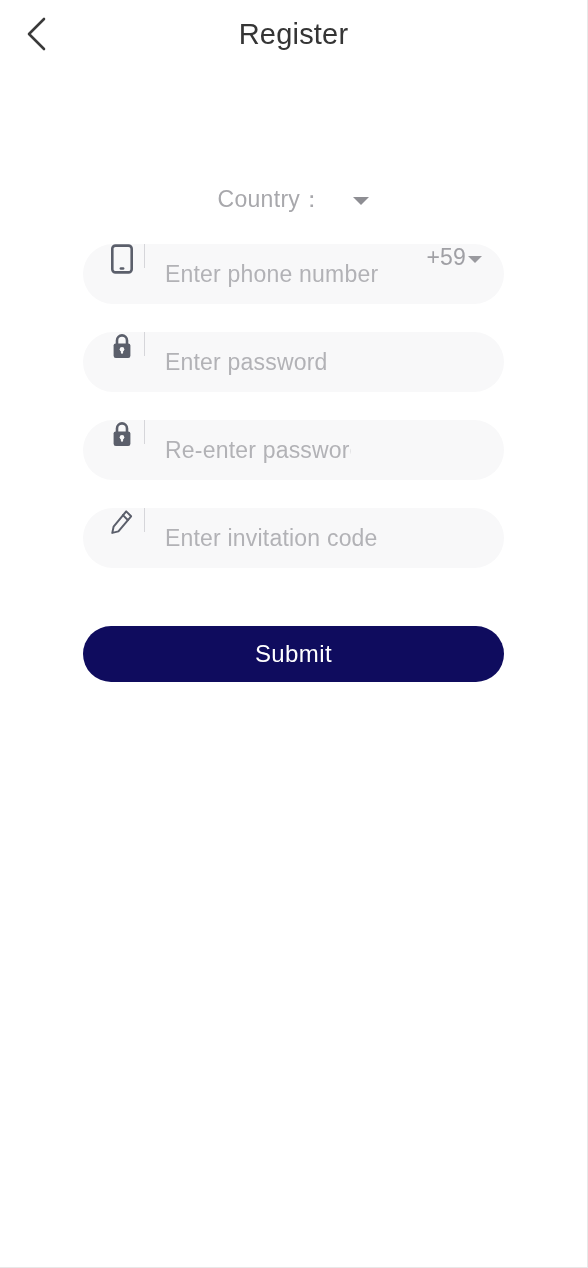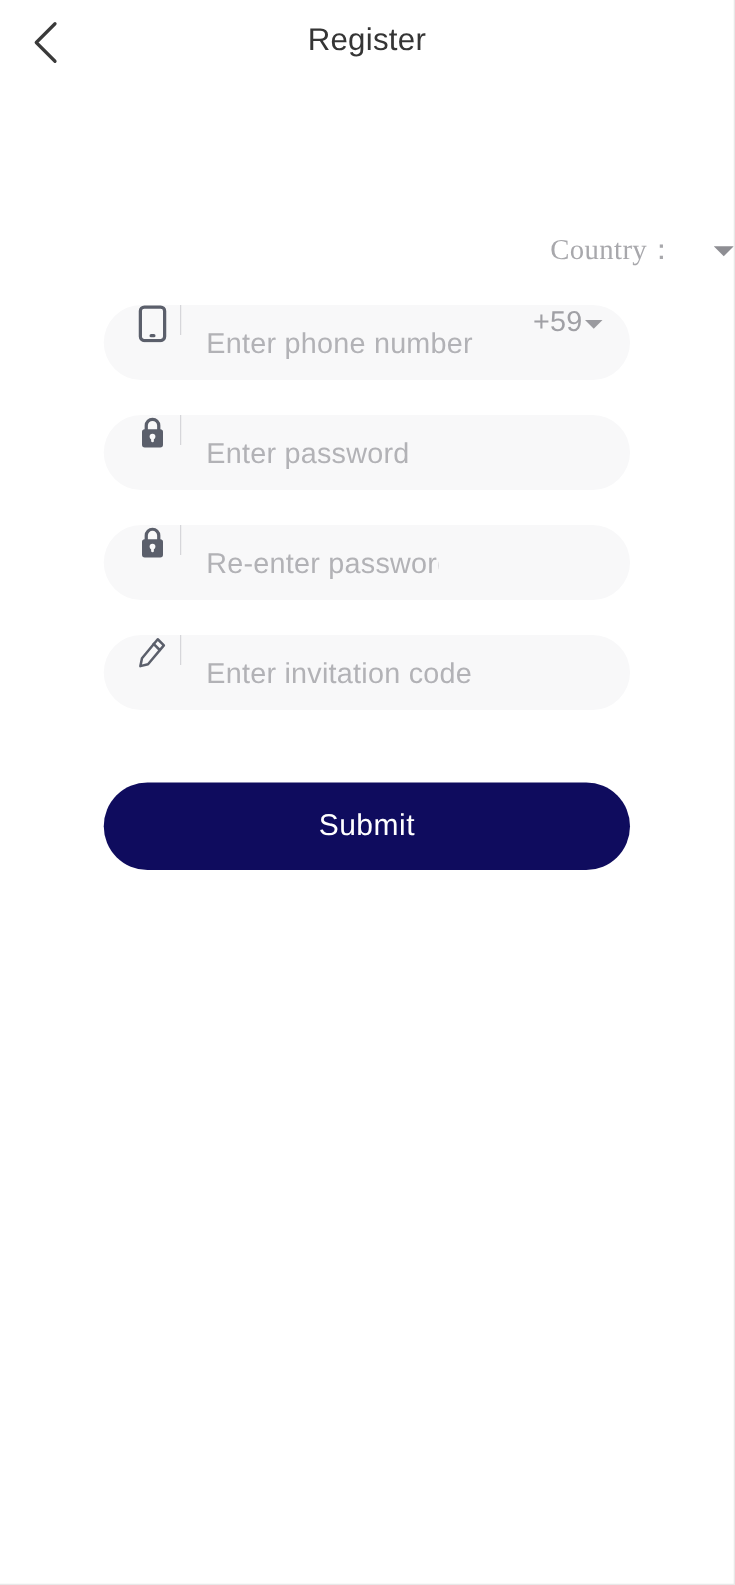--- a/index.html
+++ b/index.html
@@ -42,36 +42,35 @@
   }
 
   .back-button svg { display: block; }
 
   .page-title {
     position: absolute;
     left: 0;
     right: 0;
     top: 18px;
     text-align: center;
-    font-size: 25px;
+    font-size: 29px;
     color: #353535;
     letter-spacing: 0.2px;
     font-weight: 400;
   }
 
   
   .country-row {
     margin-top: 112px;
     display: flex;
     align-items: center;
-    justify-content: flex-end;
+    justify-content: center;
     gap: 30px;
     height: 34px;
     cursor: pointer;
-    font-family: Liberation Serif, serif;
   }
 
   .country-label {
     font-size: 23px;
     color: #a8a8ac;
     letter-spacing: 0.3px;
   }
 
   .caret-down {
     width: 0;
@@ -165,21 +164,21 @@
   }
 
   
   .submit-wrap {
     padding: 0 83px;
     margin-top: 58px;
   }
 
   .submit-button {
     width: 100%;
-    height: 70px;
+    height: 56px;
     border: none;
     border-radius: 35px;
     background: #0f0c5e;
     color: #ffffff;
     font-family: "Liberation Sans", sans-serif;
     font-size: 24px;
     letter-spacing: 0.4px;
     cursor: pointer;
     display: flex;
     align-items: center;

